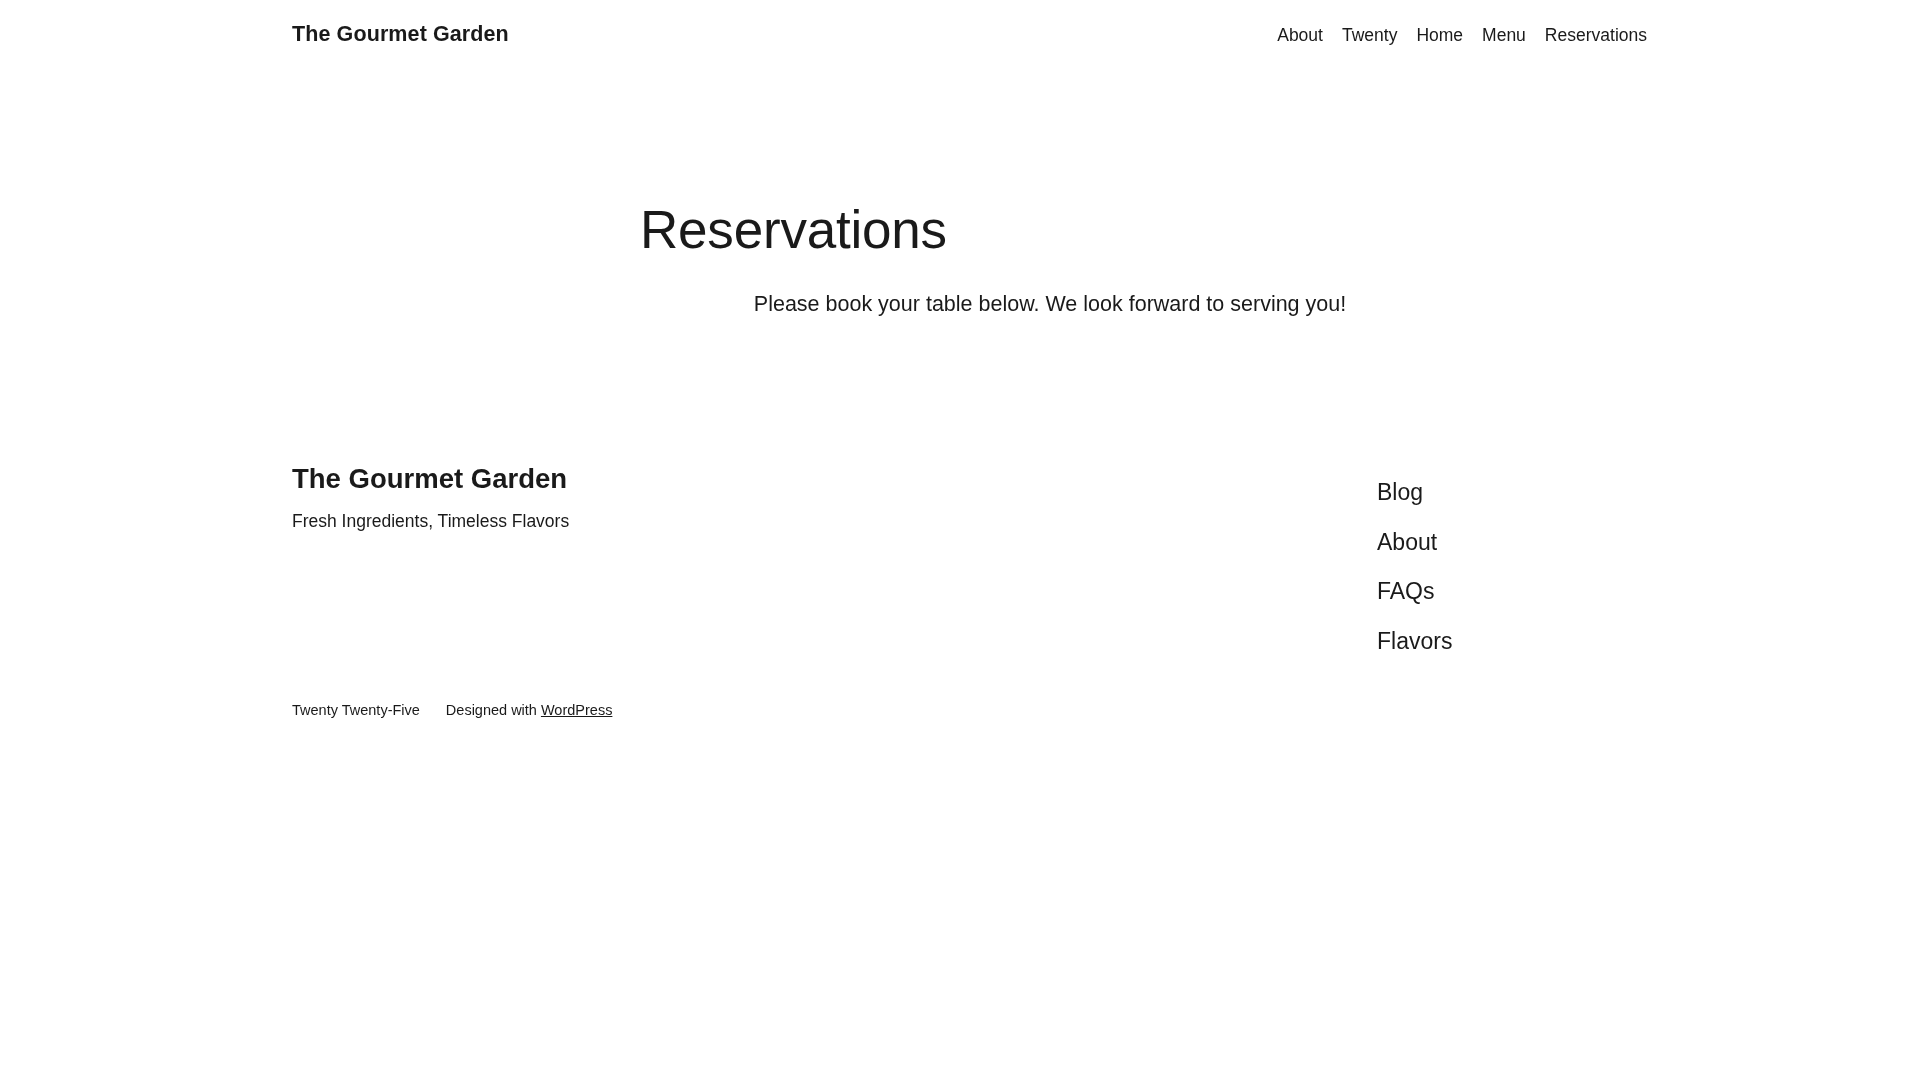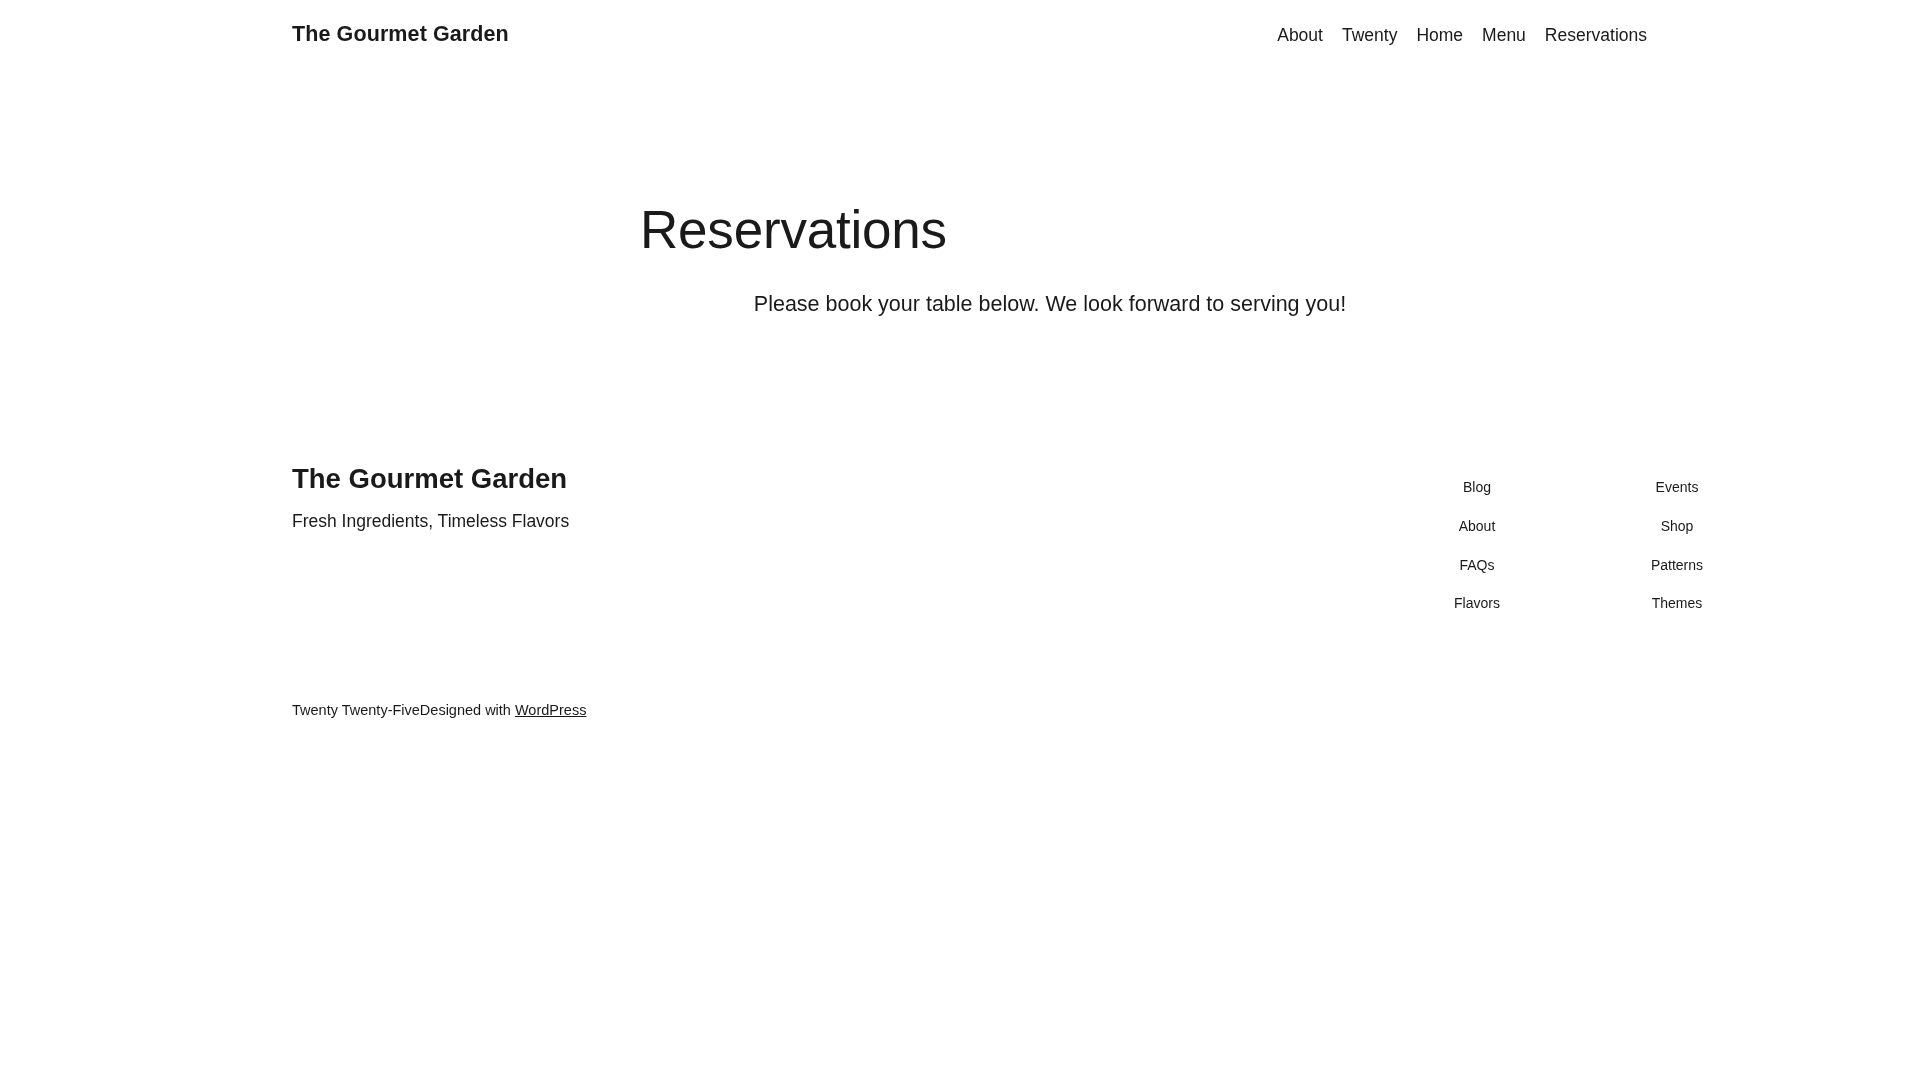--- a/index.html
+++ b/index.html
@@ -114,41 +114,41 @@
     display: flex;
     gap: 0;
   }
   .footer-col {
     width: 200px;
     display: flex;
     flex-direction: column;
     gap: 22px;
   }
   .footer-link {
-    font-size: 14px;
+    font-size: 23px;
     color: #1a1a1a;
     text-decoration: none;
     line-height: 1.2;
-    text-align: center;
   }
 
   .footer-bottom {
     position: absolute;
     top: 240px;
     left: 0;
     width: 1355px;
     display: flex;
     align-items: center;
     font-size: 14.5px;
     color: #1a1a1a;
   }
   .footer-credit {
     display: flex;
     align-items: baseline;
     gap: 4px;
+    margin-left: 26px;
   }
   .footer-credit a {
     color: #1a1a1a;
     text-decoration: underline;
   }
 </style>
 </head>
 <body>
 
 <div class="page">
@@ -176,26 +176,20 @@
         <p class="footer-tagline">Fresh Ingredients, Timeless Flavors</p>
       </div>
 
       <div class="footer-cols">
         <div class="footer-col">
           <a class="footer-link" href="#">Blog</a>
           <a class="footer-link" href="#">About</a>
           <a class="footer-link" href="#">FAQs</a>
           <a class="footer-link" href="#">Flavors</a>
         </div>
-        <div class="footer-col">
-          <a class="footer-link" href="#">Events</a>
-          <a class="footer-link" href="#">Shop</a>
-          <a class="footer-link" href="#">Patterns</a>
-          <a class="footer-link" href="#">Themes</a>
-        </div>
       </div>
     </div>
 
     <div class="footer-bottom">
       <span>Twenty Twenty-Five</span>
       <span class="footer-credit">
         <span>Designed with</span>
         <a href="#">WordPress</a>
       </span>
     </div>

